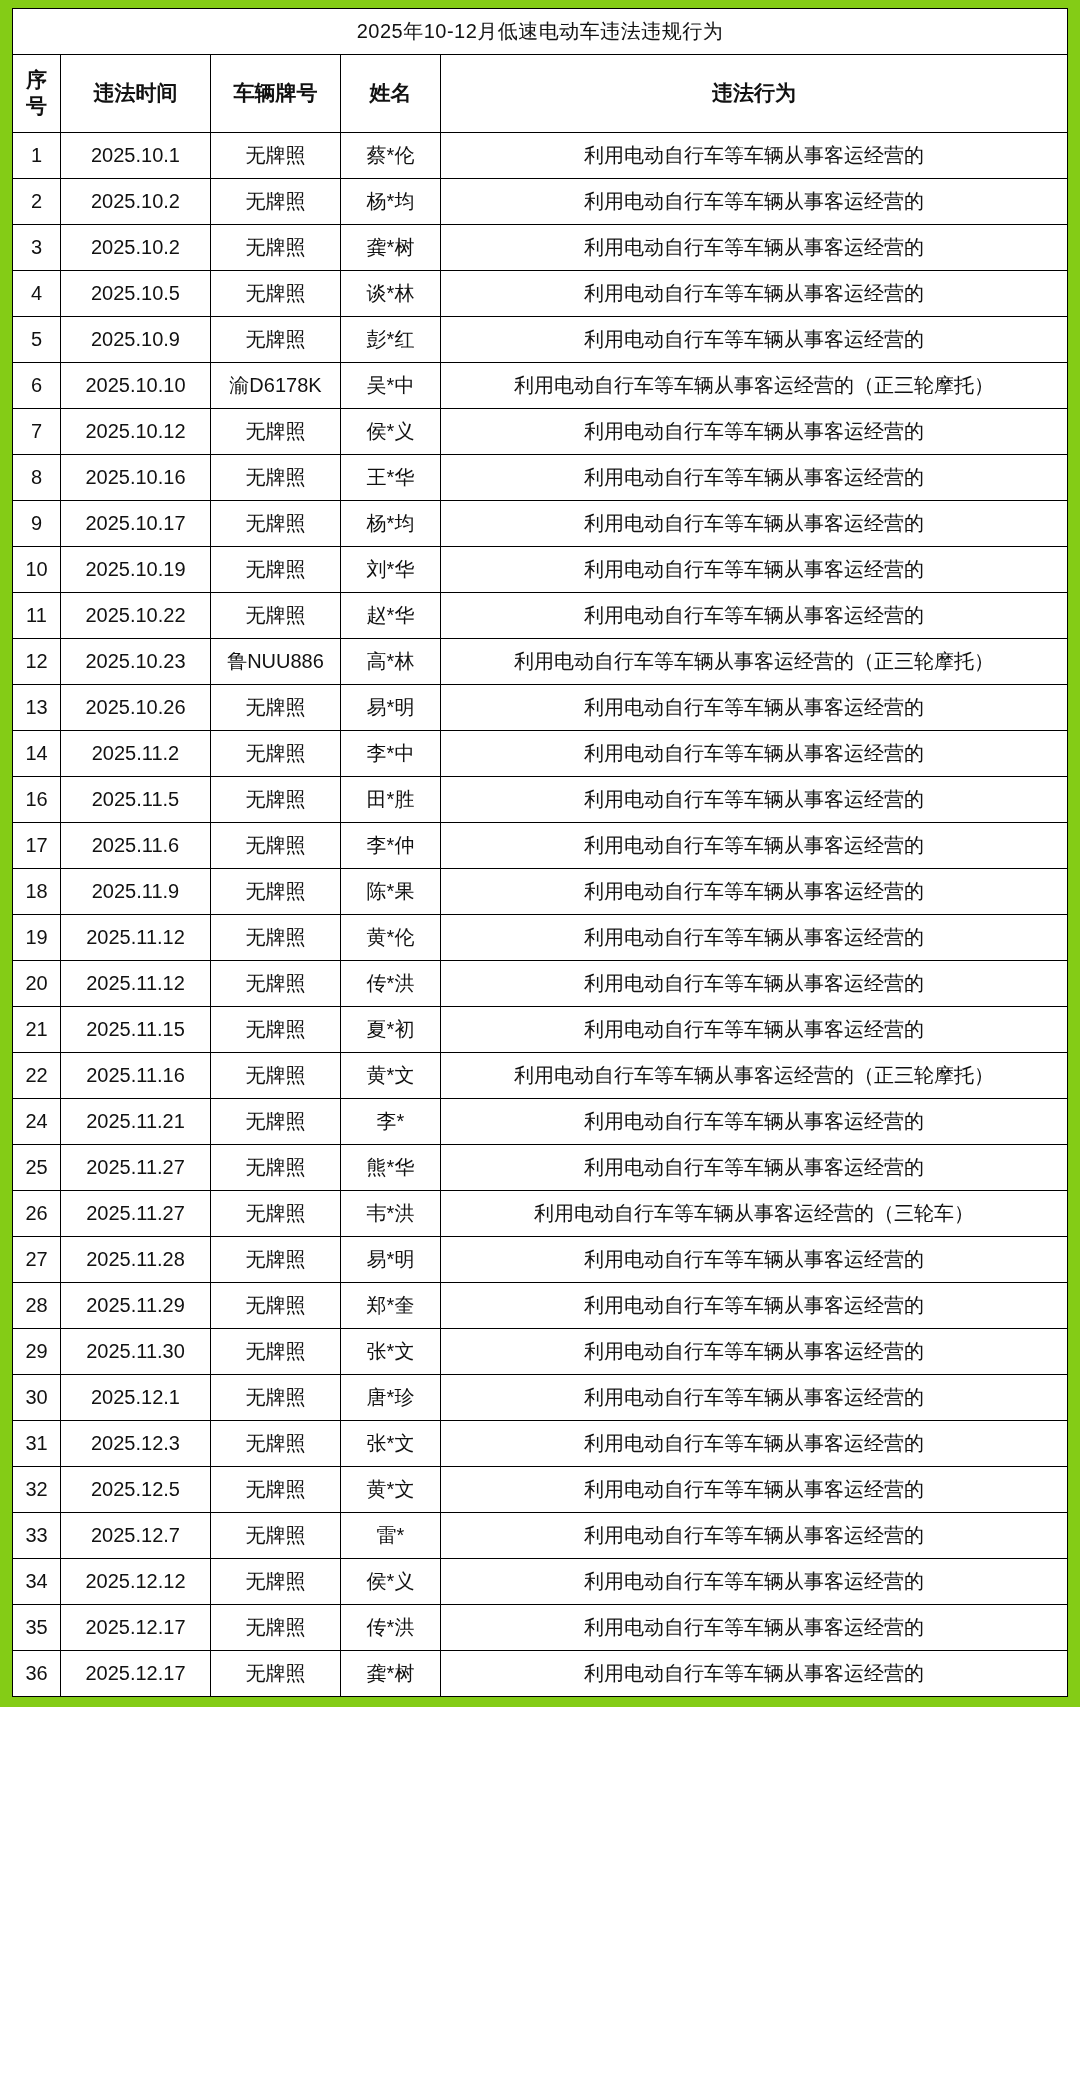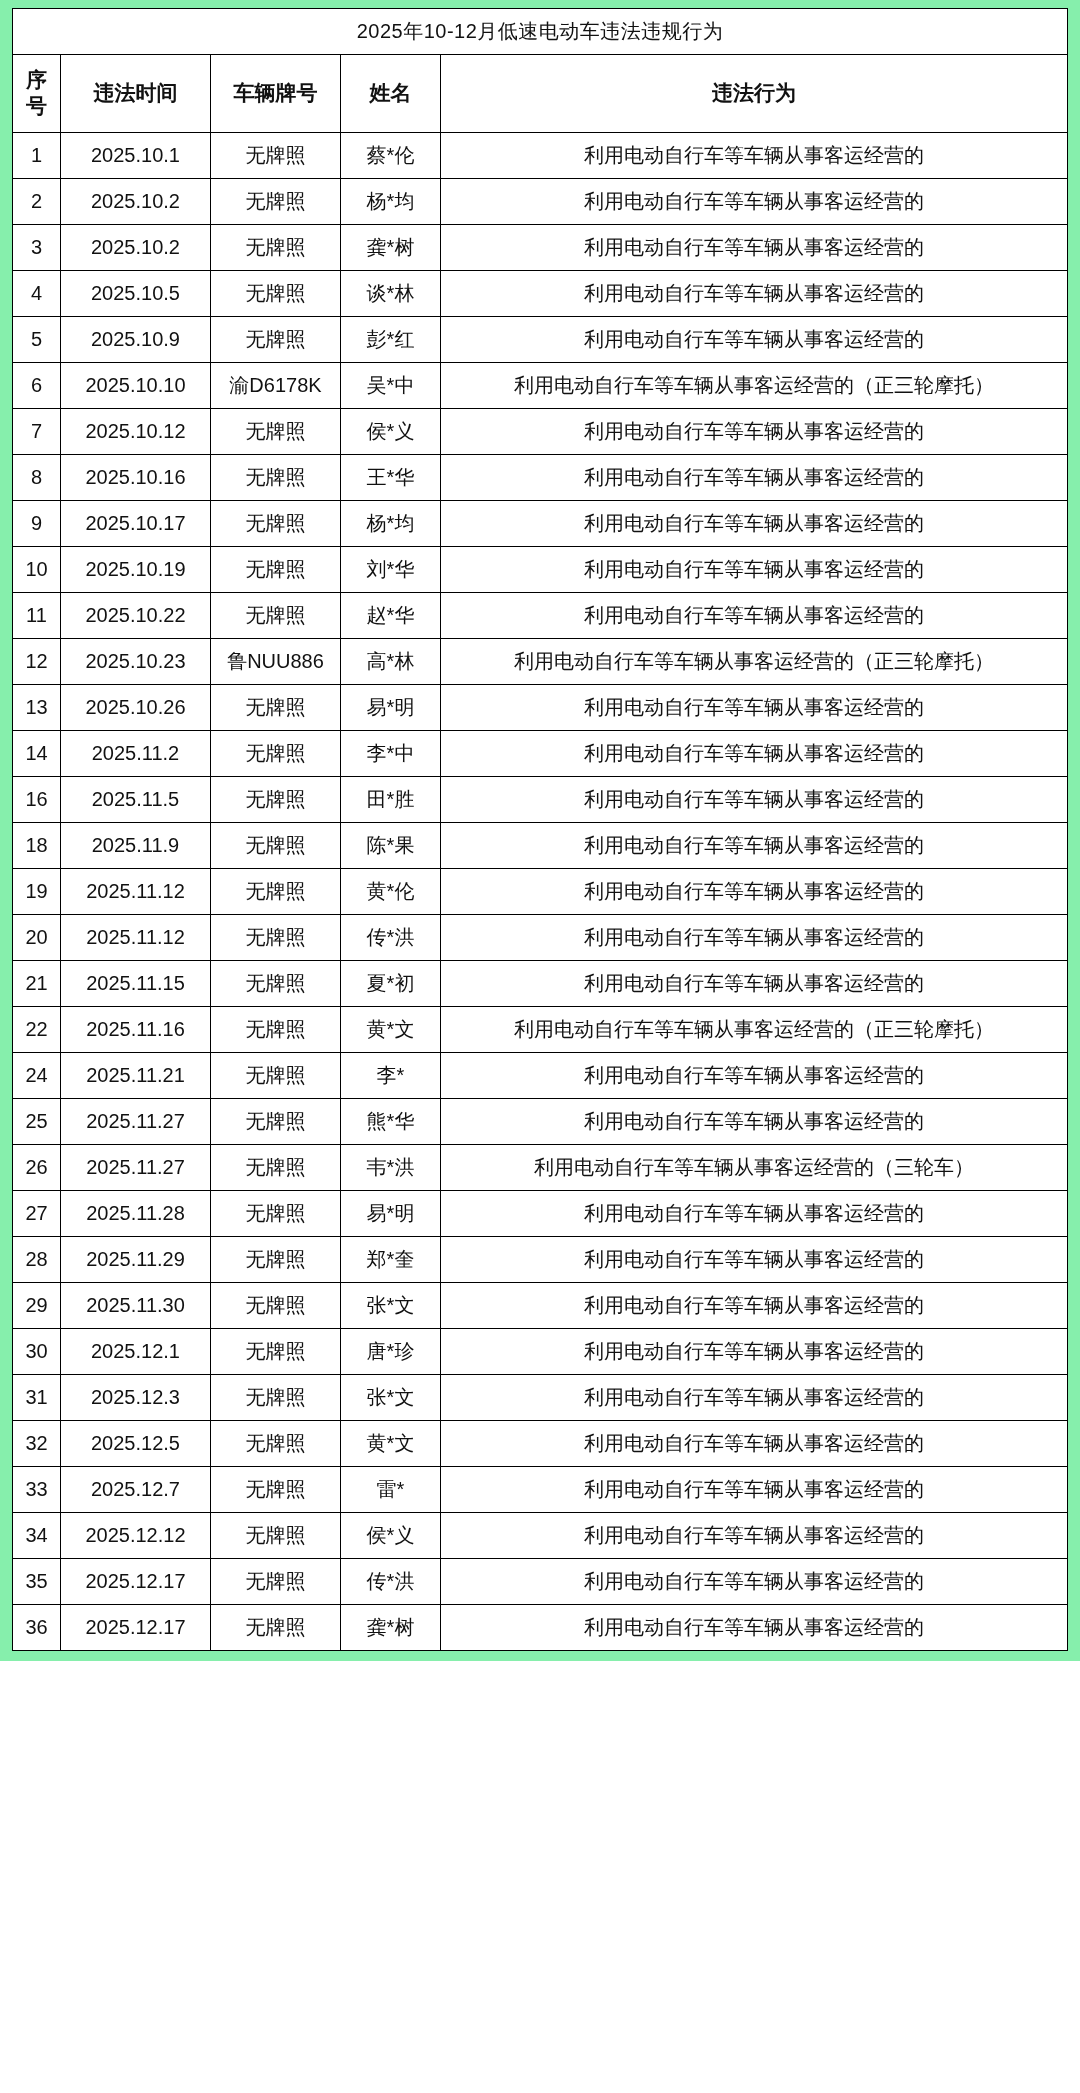--- a/index.html
+++ b/index.html
@@ -9,21 +9,21 @@
   }
   body {
     font-family: "Liberation Sans", "DejaVu Sans", sans-serif;
     color: #1a1a1a;
     width: 1080px;
   }
   .sheet {
     width: 1080px;
     box-sizing: border-box;
     padding: 8px 12px 10px 12px;
-    background: #86efac;
+    background: #84cc16;
   }
   table.violations {
     width: 100%;
     border-collapse: collapse;
     table-layout: fixed;
     background: #ffffff;
   }
   table.violations td,
   table.violations th {
     border: 1px solid #000000;
@@ -186,20 +186,27 @@
           <td class="act">利用电动自行车等车辆从事客运经营的</td>
         </tr>
         <tr>
           <td class="idx">16</td>
           <td class="time">2025.11.5</td>
           <td class="plate">无牌照</td>
           <td class="name">田*胜</td>
           <td class="act">利用电动自行车等车辆从事客运经营的</td>
         </tr>
         <tr>
+          <td class="idx">17</td>
+          <td class="time">2025.11.6</td>
+          <td class="plate">无牌照</td>
+          <td class="name">李*仲</td>
+          <td class="act">利用电动自行车等车辆从事客运经营的</td>
+        </tr>
+        <tr>
           <td class="idx">18</td>
           <td class="time">2025.11.9</td>
           <td class="plate">无牌照</td>
           <td class="name">陈*果</td>
           <td class="act">利用电动自行车等车辆从事客运经营的</td>
         </tr>
         <tr>
           <td class="idx">19</td>
           <td class="time">2025.11.12</td>
           <td class="plate">无牌照</td>

